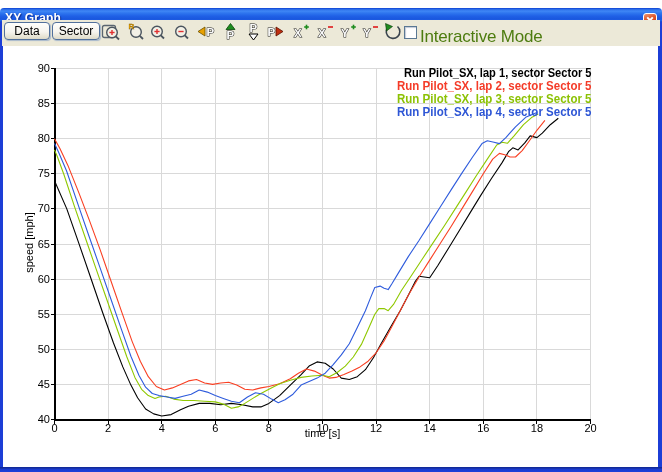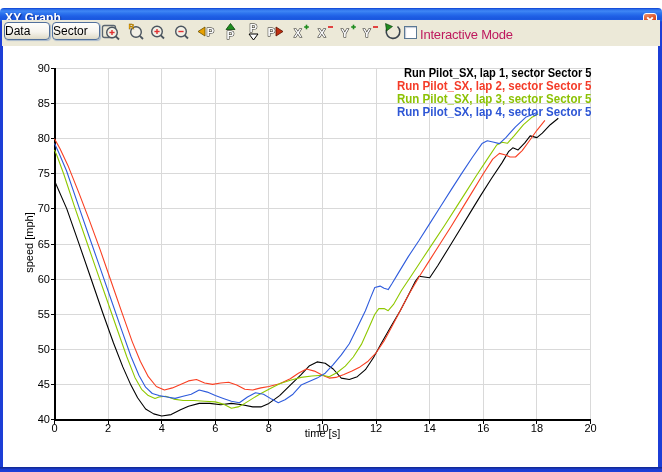--- a/index.html
+++ b/index.html
@@ -6,22 +6,22 @@
 .tb{position:absolute;left:0;top:8px;width:662px;height:14px;
  background:linear-gradient(180deg,#0c3fd2 0%,#2a6ce8 10%,#3f87f5 22%,#2d74ee 38%,#1f60e6 58%,#1a57de 78%,#1e5ee6 90%,#1443c8 100%);
  border-radius:4px 4px 0 0}
 .tb .ttl{position:absolute;left:5px;top:3px;color:#fff;font-size:12px;font-weight:bold;letter-spacing:0.2px;text-shadow:1px 1px 1px rgba(12,40,130,0.85)}
 .close{position:absolute;right:5px;top:4.5px;width:12px;height:12px;border:1px solid #fff;border-radius:3px;
  background:linear-gradient(160deg,#ed9471 0%,#e05a2e 38%,#cc3f13 75%,#c24012 100%);
  color:#fff;font-size:10.5px;font-weight:bold;line-height:12px;text-align:center}
 .bar{position:absolute;left:2px;top:20px;width:658px;height:26px;background:#ece9d8}
 .btn{position:absolute;top:2px;height:16px;border:1px solid #51709c;border-radius:4px;
  background:linear-gradient(180deg,#fefefc 0%,#f6f4ee 55%,#e4e0d0 90%,#dcd8c6 100%);
- font-size:12px;color:#000;line-height:16px;box-shadow:1px 1px 1px #a8b8cc}
-.lbl{position:absolute;left:418px;top:6.5px;font-size:13px;color:#be185d;letter-spacing:-0.2px}
+ font-size:12px;color:#000;text-align:center;line-height:16px;box-shadow:1px 1px 1px #a8b8cc}
+.lbl{position:absolute;left:418px;top:6.5px;font-size:17px;color:#4d7c0f;letter-spacing:-0.2px}
 .cb{position:absolute;left:402px;top:5.5px;width:11px;height:11px;border:1px solid #5a7894;background:#fff;box-shadow:inset 1px 1px 1px rgba(100,120,150,0.4)}
 .brd{position:absolute;background:#1c3ed6}
 </style></head><body>
 <div class="win">
 <svg width="662" height="472" style="position:absolute;left:0;top:0">
       <line x1="55.5" y1="384.4" x2="590.5" y2="384.4" stroke="#d9d9d9" stroke-width="1" shape-rendering="crispEdges"></line>
       <line x1="55.5" y1="349.3" x2="590.5" y2="349.3" stroke="#d9d9d9" stroke-width="1" shape-rendering="crispEdges"></line>
       <line x1="55.5" y1="314.2" x2="590.5" y2="314.2" stroke="#d9d9d9" stroke-width="1" shape-rendering="crispEdges"></line>
       <line x1="55.5" y1="279.1" x2="590.5" y2="279.1" stroke="#d9d9d9" stroke-width="1" shape-rendering="crispEdges"></line>
       <line x1="55.5" y1="244.0" x2="590.5" y2="244.0" stroke="#d9d9d9" stroke-width="1" shape-rendering="crispEdges"></line>

